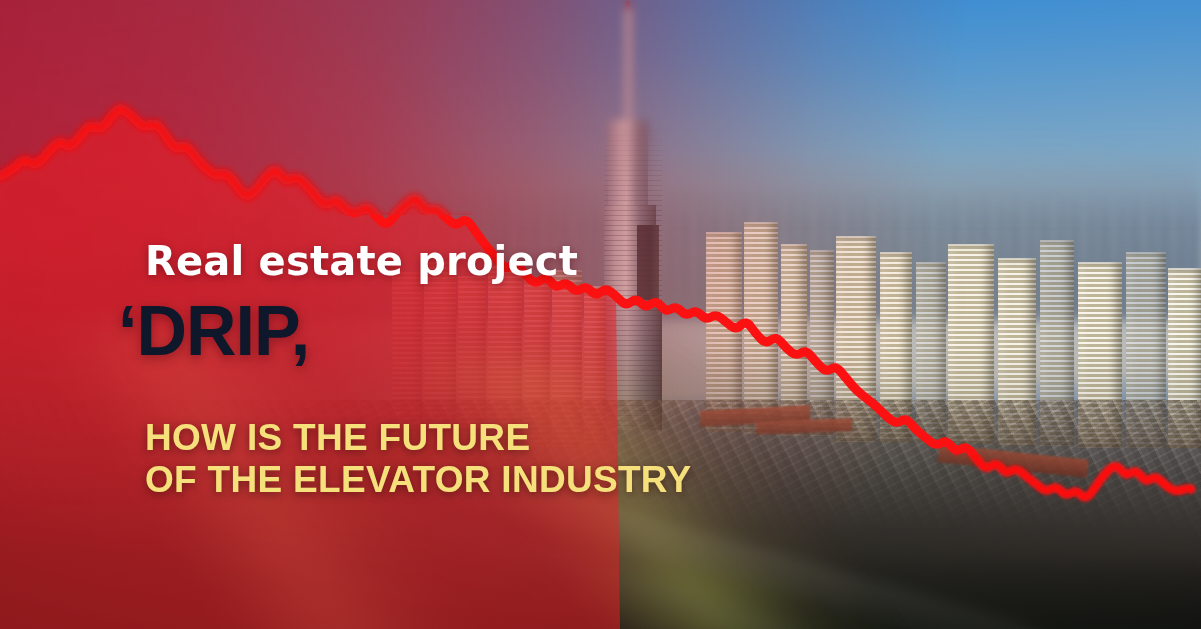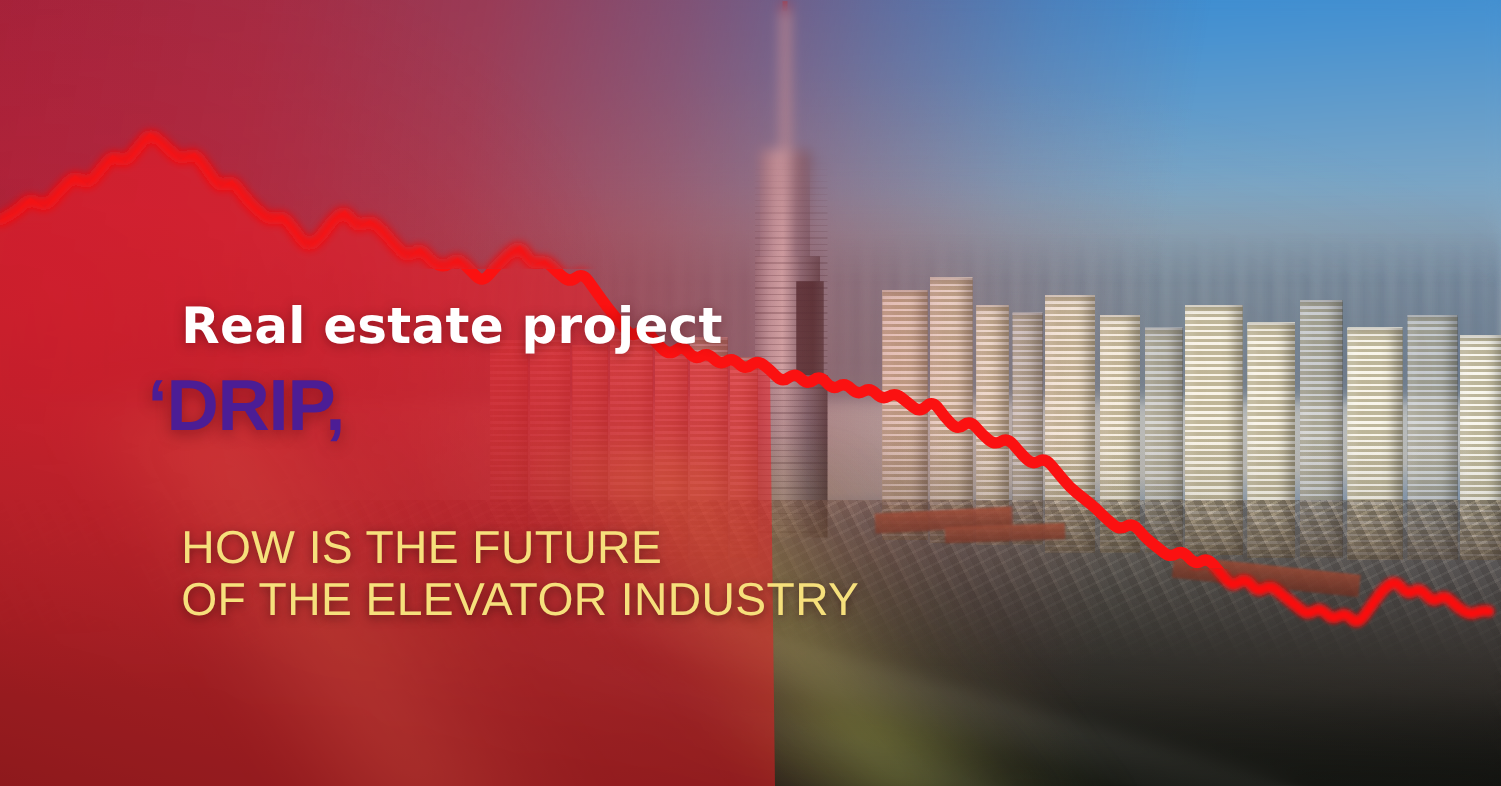--- a/index.html
+++ b/index.html
@@ -217,28 +217,28 @@
   #headline-kicker {
     position:absolute; left:145px; top:238px;
     font-size: 40px; font-weight: 700; color:#ffffff;
     letter-spacing: .2px; white-space:nowrap;
     font-family: "DejaVu Sans", sans-serif;
     text-shadow: 0 2px 9px rgba(70,0,10,.45);
     text-align: center;
   }
   #headline-main {
     position:absolute; left:118px; top:296px;
-    font-size: 58px; font-weight: 700; color:#4c1d95;
+    font-size: 70px; font-weight: 700; color:#0f172a;
     letter-spacing: -1px; white-space:nowrap; line-height:1;
     font-family: "Liberation Sans", sans-serif;
     text-shadow: 0 3px 12px rgba(70,0,10,.45);
   }
   .sub-line {
     position:absolute; left:145px;
-    font-size: 37px; font-weight: 400; color:#f6e07c;
+    font-size: 37px; font-weight: 700; color:#f6e07c;
     letter-spacing: .3px; white-space:nowrap; line-height:1;
     font-family: "Liberation Sans", sans-serif;
     text-shadow: 0 2px 8px rgba(40,10,10,.55);
   }
   #sub-line-1 { top: 419px; }
   #sub-line-2 { top: 461px; }
   #sub-line-3 {
     position:absolute; left:145px; top: 509px;
     font-size: 37px; font-style: italic; font-weight: 400;
     color:#f7e99a; letter-spacing:.2px; white-space:nowrap;

